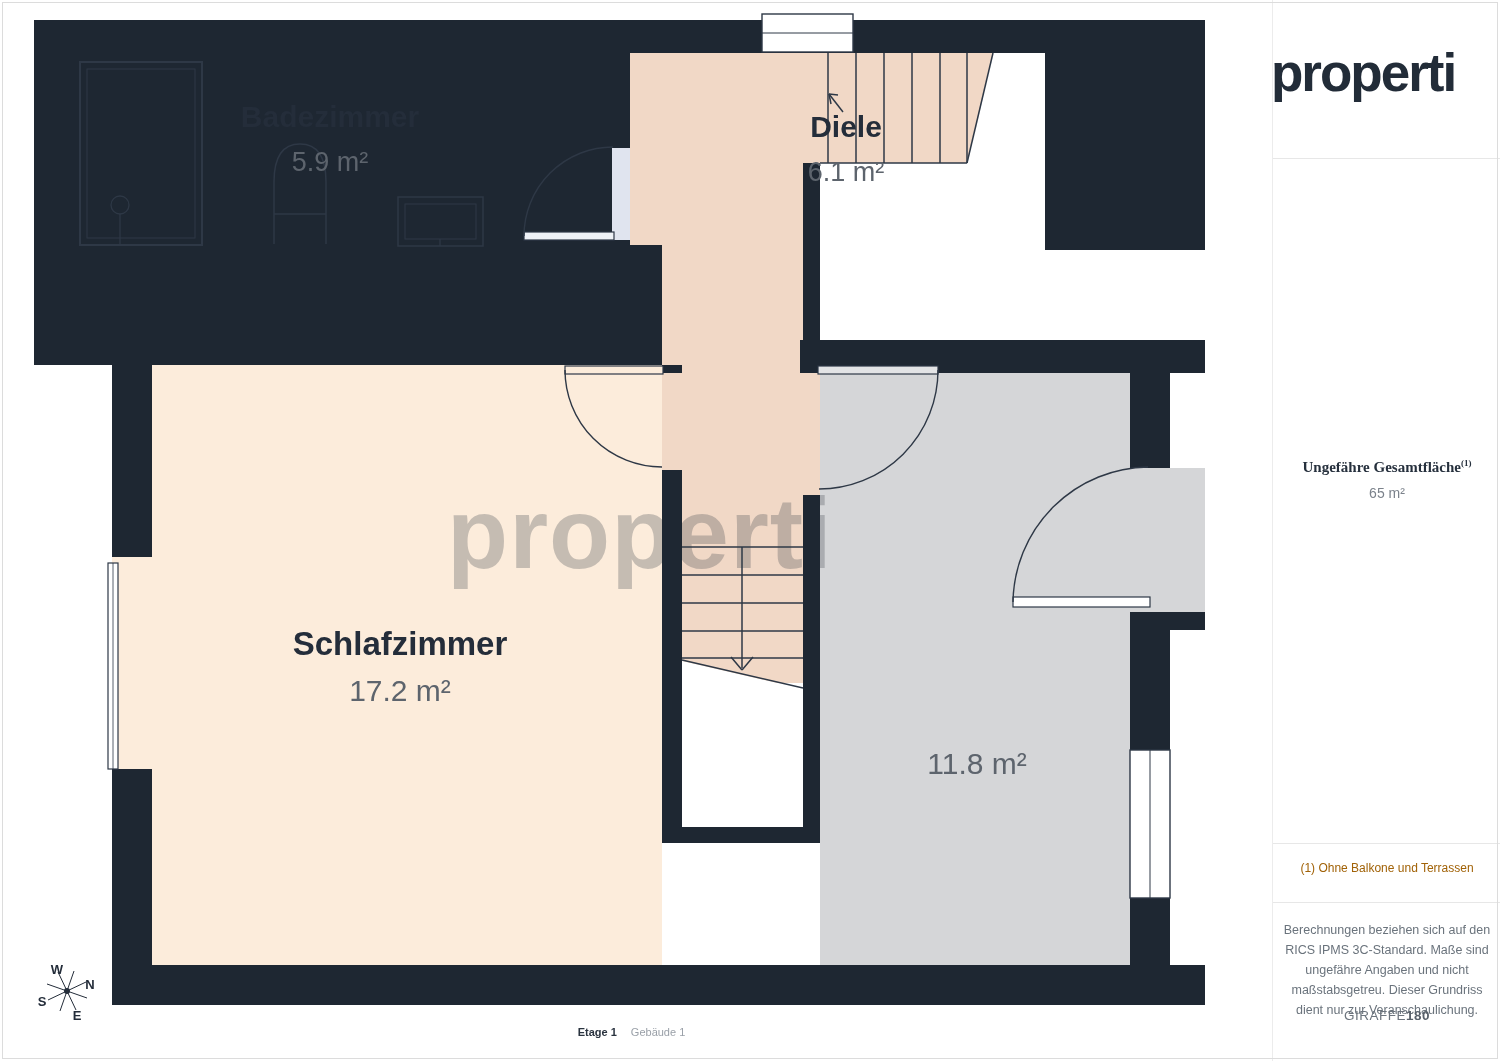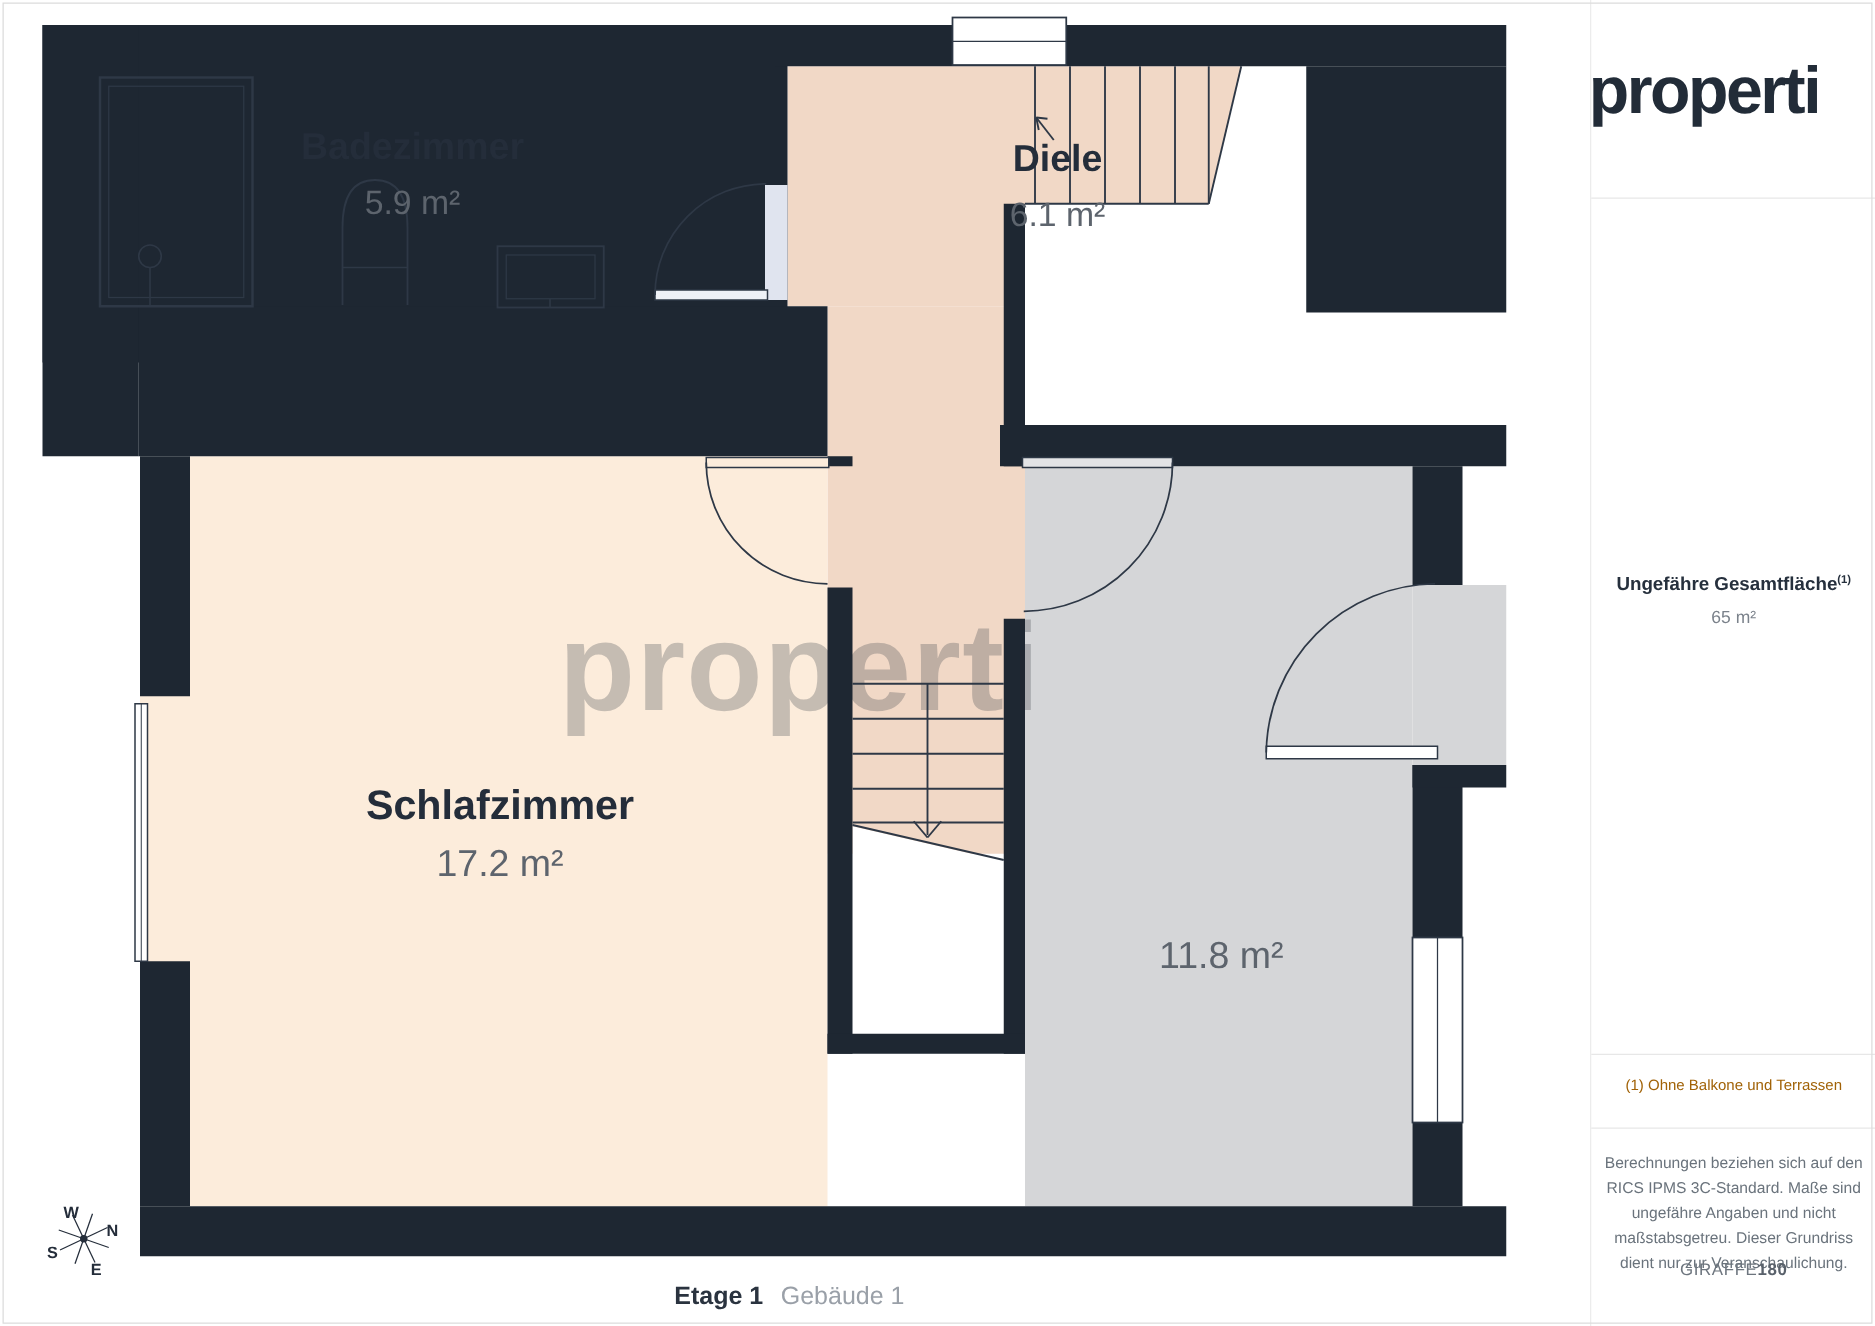--- a/index.html
+++ b/index.html
@@ -12,31 +12,31 @@
   .compass-label{font-weight:700;fill:#242d3a;font-size:13px;}
   .watermark{font-weight:700;fill:#4a4f55;opacity:0.30;letter-spacing:1px;}
 
   .sidebar{position:absolute;left:1272px;top:0;width:228px;height:1061px;
            border-left:1px solid #ececec;background:#fff;}
   .logo{position:absolute;top:42px;left:-2px;font-size:53px;font-weight:700;
         letter-spacing:-2px;color:#222c38;white-space:nowrap;}
   .divider{position:absolute;left:0;width:100%;height:0;border-top:1px solid #e7e7e7;}
   .d1{top:158px;} .d2{top:843px;} .d3{top:902px;}
   .area-block{position:absolute;top:458px;left:0;width:100%;text-align:center;}
-  .area-label{font-size:15px;font-weight:700;color:#26303d;}
+  .area-label{font-size:15px;font-weight:700;color:#26303d;font-family:Liberation Serif, serif;}
   .area-label sup{font-size:9px;}
   .area-value{margin-top:9px;font-size:14px;color:#7b828b;}
   .footnote{position:absolute;top:861px;left:0;width:100%;text-align:center;
             font-size:12px;color:#a16207;}
   .disclaimer{position:absolute;top:920px;left:9px;width:210px;text-align:center;
               font-size:12.5px;line-height:20px;color:#6a737c;}
   .vendor{position:absolute;top:1008px;left:0;width:100%;text-align:center;
           font-size:13.5px;letter-spacing:0.5px;color:#6d757e;}
   .vendor b{color:#59616b;}
-  .footer{position:absolute;top:1026px;left:0;width:1263px;text-align:center;font-size:20px;}
+  .footer{position:absolute;top:1026px;left:0;width:1263px;text-align:center;font-size:11px;}
   .footer .floor{font-weight:700;color:#2a333f;}
   .footer .building{color:#9aa0a8;margin-left:14px;}
 </style>
 </head>
 <body>
 
 <div class="page">
 
   <svg width="1263" height="1061" viewBox="0 0 1263 1061">
 

